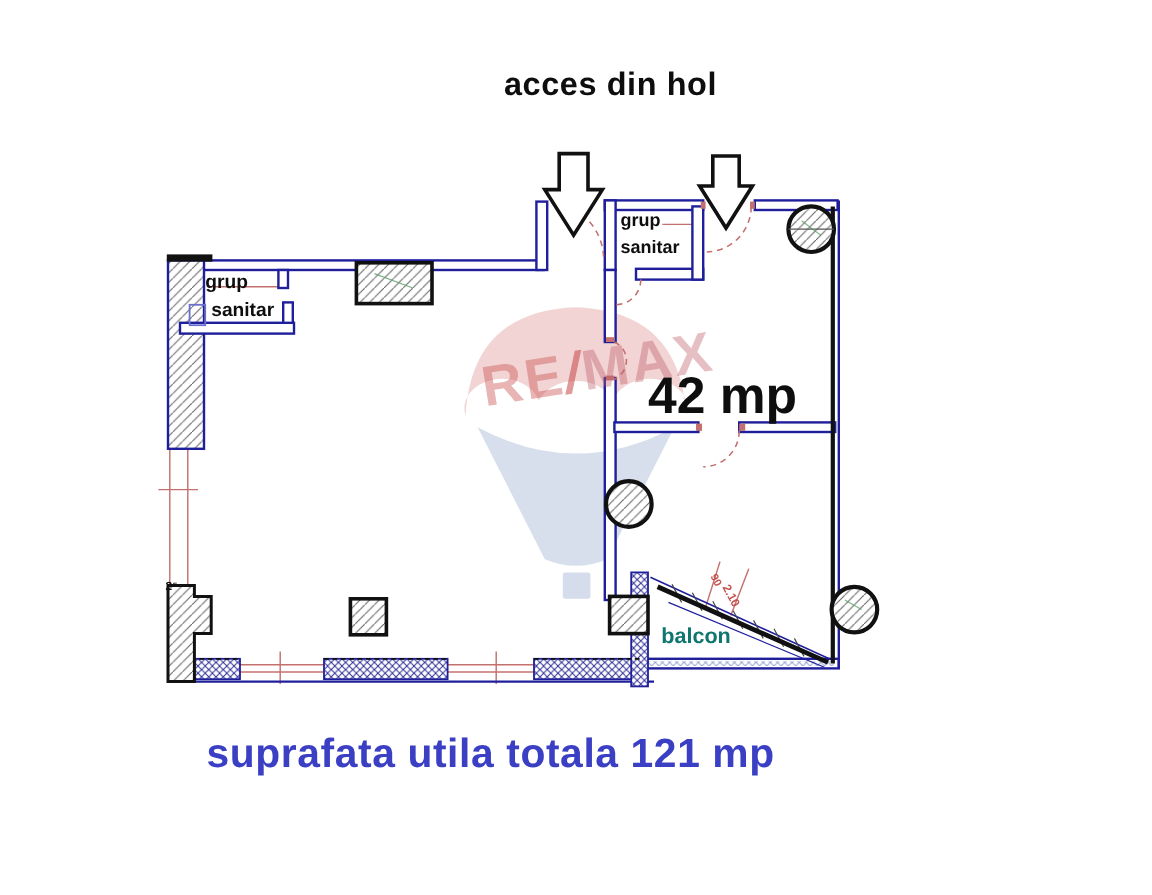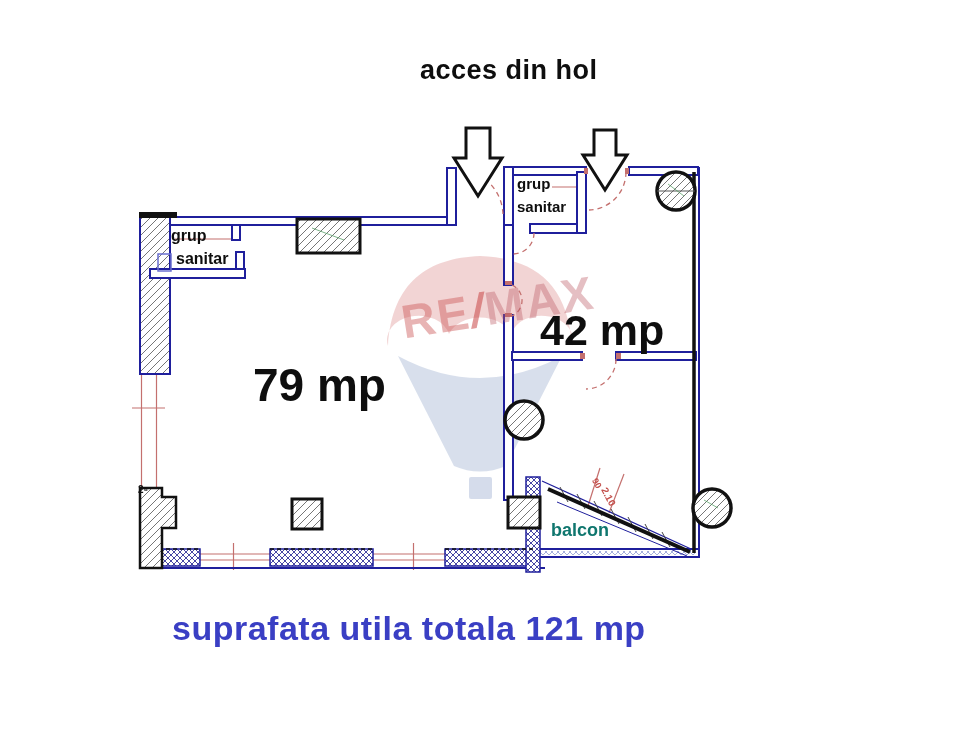--- a/index.html
+++ b/index.html
@@ -149,21 +149,20 @@
       <line x1="548" y1="489" x2="690" y2="552" stroke="#111" stroke-width="4"></line>
     </g>
 
     <g fill="#ffffff" stroke="#111" stroke-width="3">
       <polygon points="466,128 490,128 490,158 502,158 478,196 454,158 466,158"></polygon>
       <polygon points="594,130 616,130 616,155 627,155 605,190 583,155 594,155"></polygon>
     </g>
   </svg>
 
   <div class="lbl" id="title">acces din hol</div>
-  <div class="lbl" id="label-79">79 mp</div>
   <div class="lbl" id="label-42">42 mp</div>
   <div class="lbl" id="gsl1">grup</div>
   <div class="lbl" id="gsl2">sanitar</div>
   <div class="lbl" id="gsr1">grup</div>
   <div class="lbl" id="gsr2">sanitar</div>
   <div class="lbl" id="balcon">balcon</div>
   <div class="lbl" id="dim-90">90</div>
   <div class="lbl" id="dim-210">2.10</div>
   <div class="lbl" id="mark-25">2⁵</div>
   <div class="lbl" id="wm-text"><span class="re">RE</span><span class="slash">/</span><span class="max">MAX</span></div>

